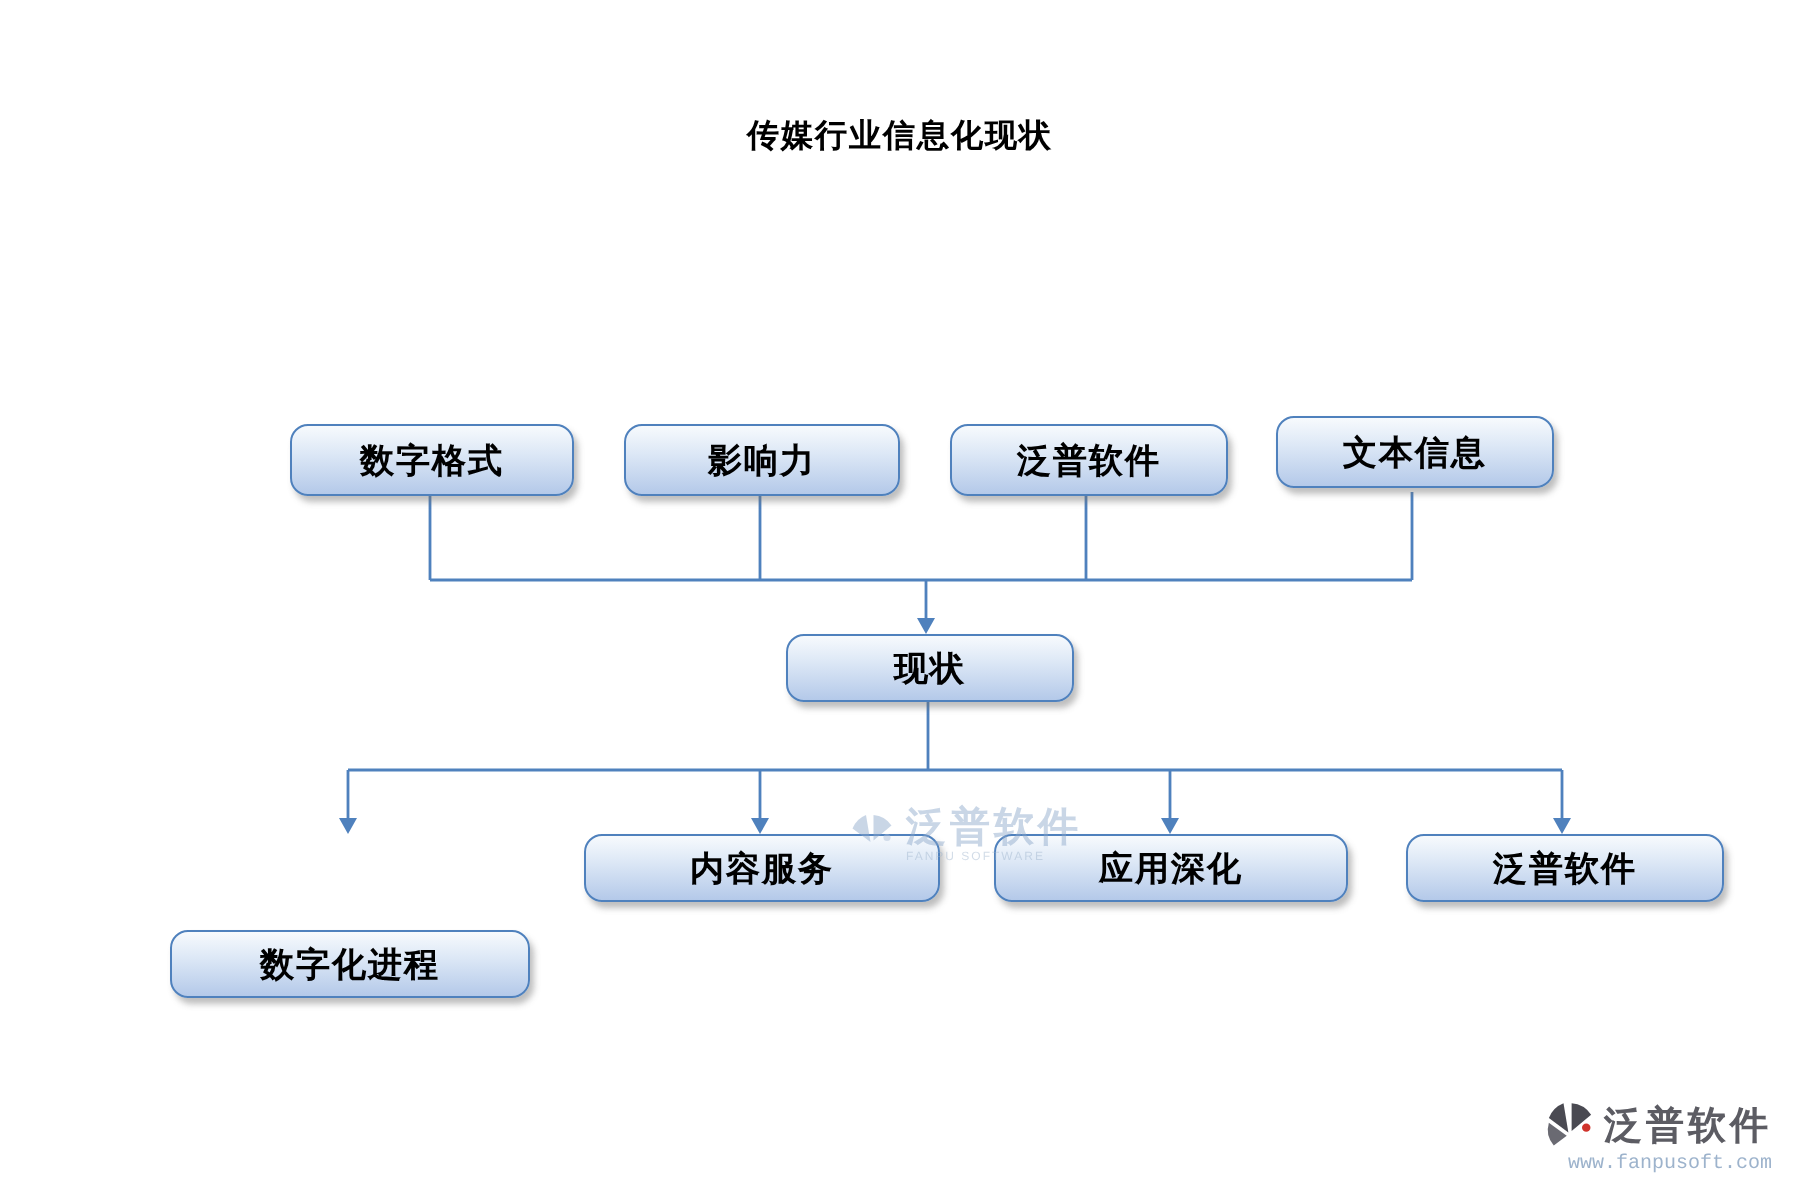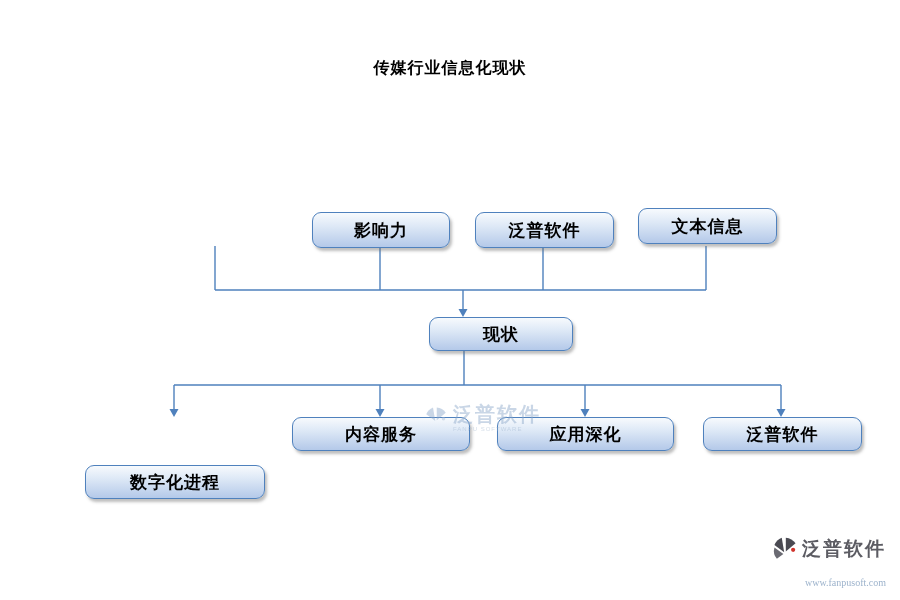--- a/index.html
+++ b/index.html
@@ -83,22 +83,22 @@
   }
   .footer-brand .brand-text {
     font-size: 19px;
     font-weight: bold;
     color: #5c5c63;
     letter-spacing: 2px;
   }
   .footer-brand .brand-url {
     font-size: 10px;
     color: #9db3cc;
-    font-family: Liberation Serif, serif;
-    margin-top: 15px;
+    font-family: Liberation Mono, monospace;
+    margin-top: 1px;
   }
 </style>
 </head>
 <body>
 
 <div class="canvas">
 
   <div class="title">传媒行业信息化现状</div>
 
   <svg class="connectors" width="900" height="600">
@@ -108,31 +108,34 @@
     </g>
     <g fill="#4f81bd" stroke="none">
       <polygon points="458.5,309 467.5,309 463,317"></polygon>
       <polygon points="169.5,409 178.5,409 174,417"></polygon>
       <polygon points="375.5,409 384.5,409 380,417"></polygon>
       <polygon points="580.5,409 589.5,409 585,417"></polygon>
       <polygon points="776.5,409 785.5,409 781,417"></polygon>
     </g>
   </svg>
 
+  <div class="node" style="left:145px; top:212px; width:140px; height:34px;">
+    <span>数字格式</span>
+  </div>
   <div class="node" style="left:312px; top:212px; width:136px; height:34px;">
     <span>影响力</span>
   </div>
   <div class="node" style="left:475px; top:212px; width:137px; height:34px;">
     <span>泛普软件</span>
   </div>
   <div class="node" style="left:638px; top:208px; width:137px; height:34px;">
     <span>文本信息</span>
   </div>
 
-  <div class="node" style="left:393px; top:317px; width:142px; height:32px;margin-left:36px;">
+  <div class="node" style="left:393px; top:317px; width:142px; height:32px;">
     <span>现状</span>
   </div>
 
   <div class="node" style="left:85px; top:417px; width:178px; height:32px;margin-top:48px;">
     <span>数字化进程</span>
   </div>
   <div class="node" style="left:292px; top:417px; width:176px; height:32px;">
     <span>内容服务</span>
   </div>
   <div class="node" style="left:497px; top:417px; width:175px; height:32px;">

